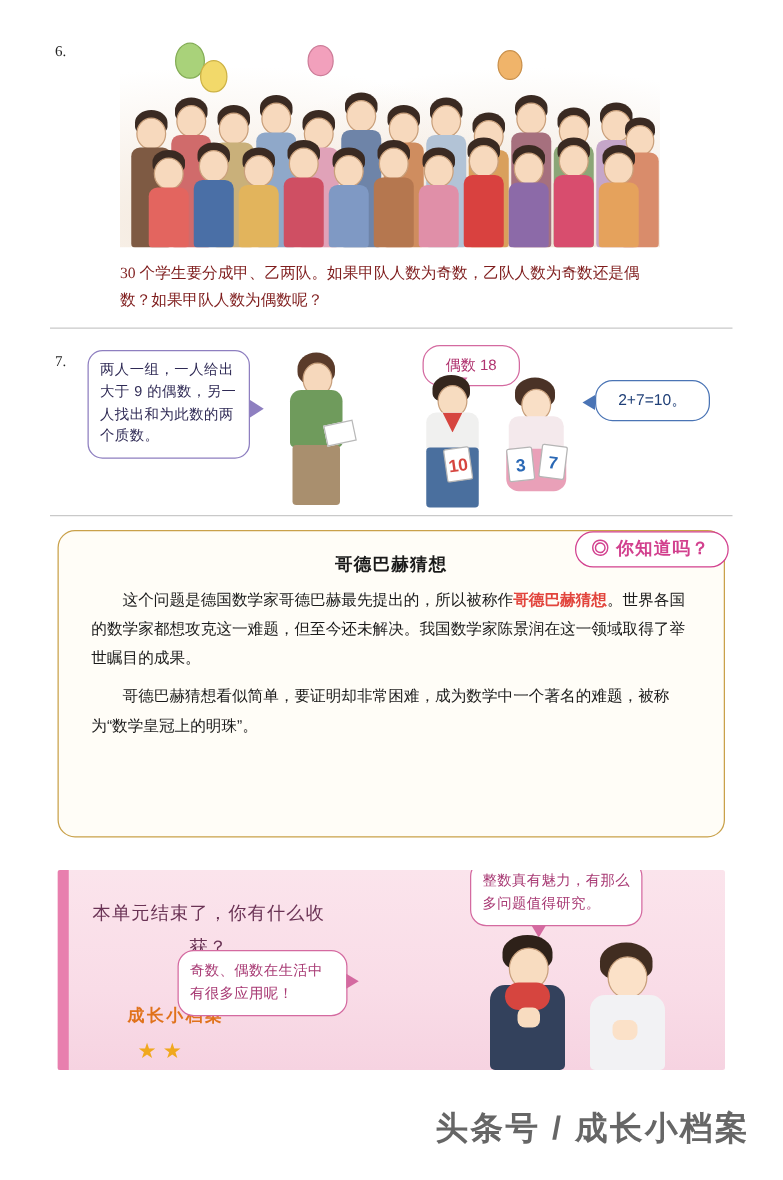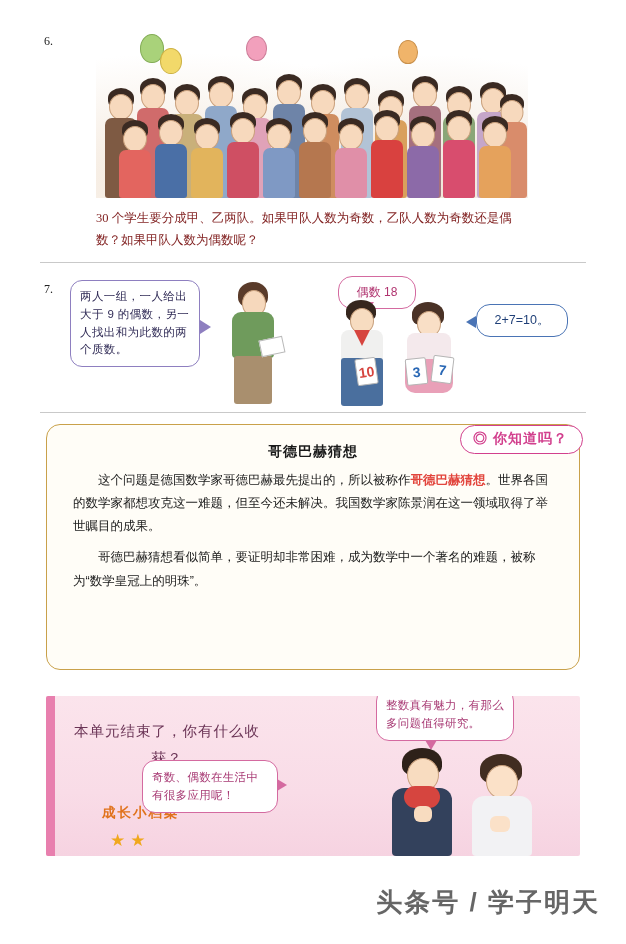--- a/index.html
+++ b/index.html
@@ -525,14 +525,14 @@
       <div style="position:absolute;left:34px;top:58px;width:18px;height:16px;border-radius:6px;background:#f8dcc0;"></div>
     </div>
     <div style="position:absolute;left:414px;top:58px;width:84px;height:102px;">
       <div style="position:absolute;left:20px;top:0;width:42px;height:30px;border-radius:50% 50% 35% 35%;background:#412d21;"></div>
       <div style="position:absolute;left:26px;top:11px;width:30px;height:32px;border-radius:50%;background:#fbe1c8;border:1px solid #c8a07d;"></div>
       <div style="position:absolute;left:12px;top:42px;width:60px;height:60px;border-radius:12px 12px 4px 4px;background:#f2f2f4;"></div>
       <div style="position:absolute;left:30px;top:62px;width:20px;height:16px;border-radius:6px;background:#fbe1c8;"></div>
     </div>
   </div>
 
-  <div class="watermark">头条号 / 学子明天</div>
+  <div class="watermark">头条号 / 成长小档案</div>
 </div>
 
 </body></html>

